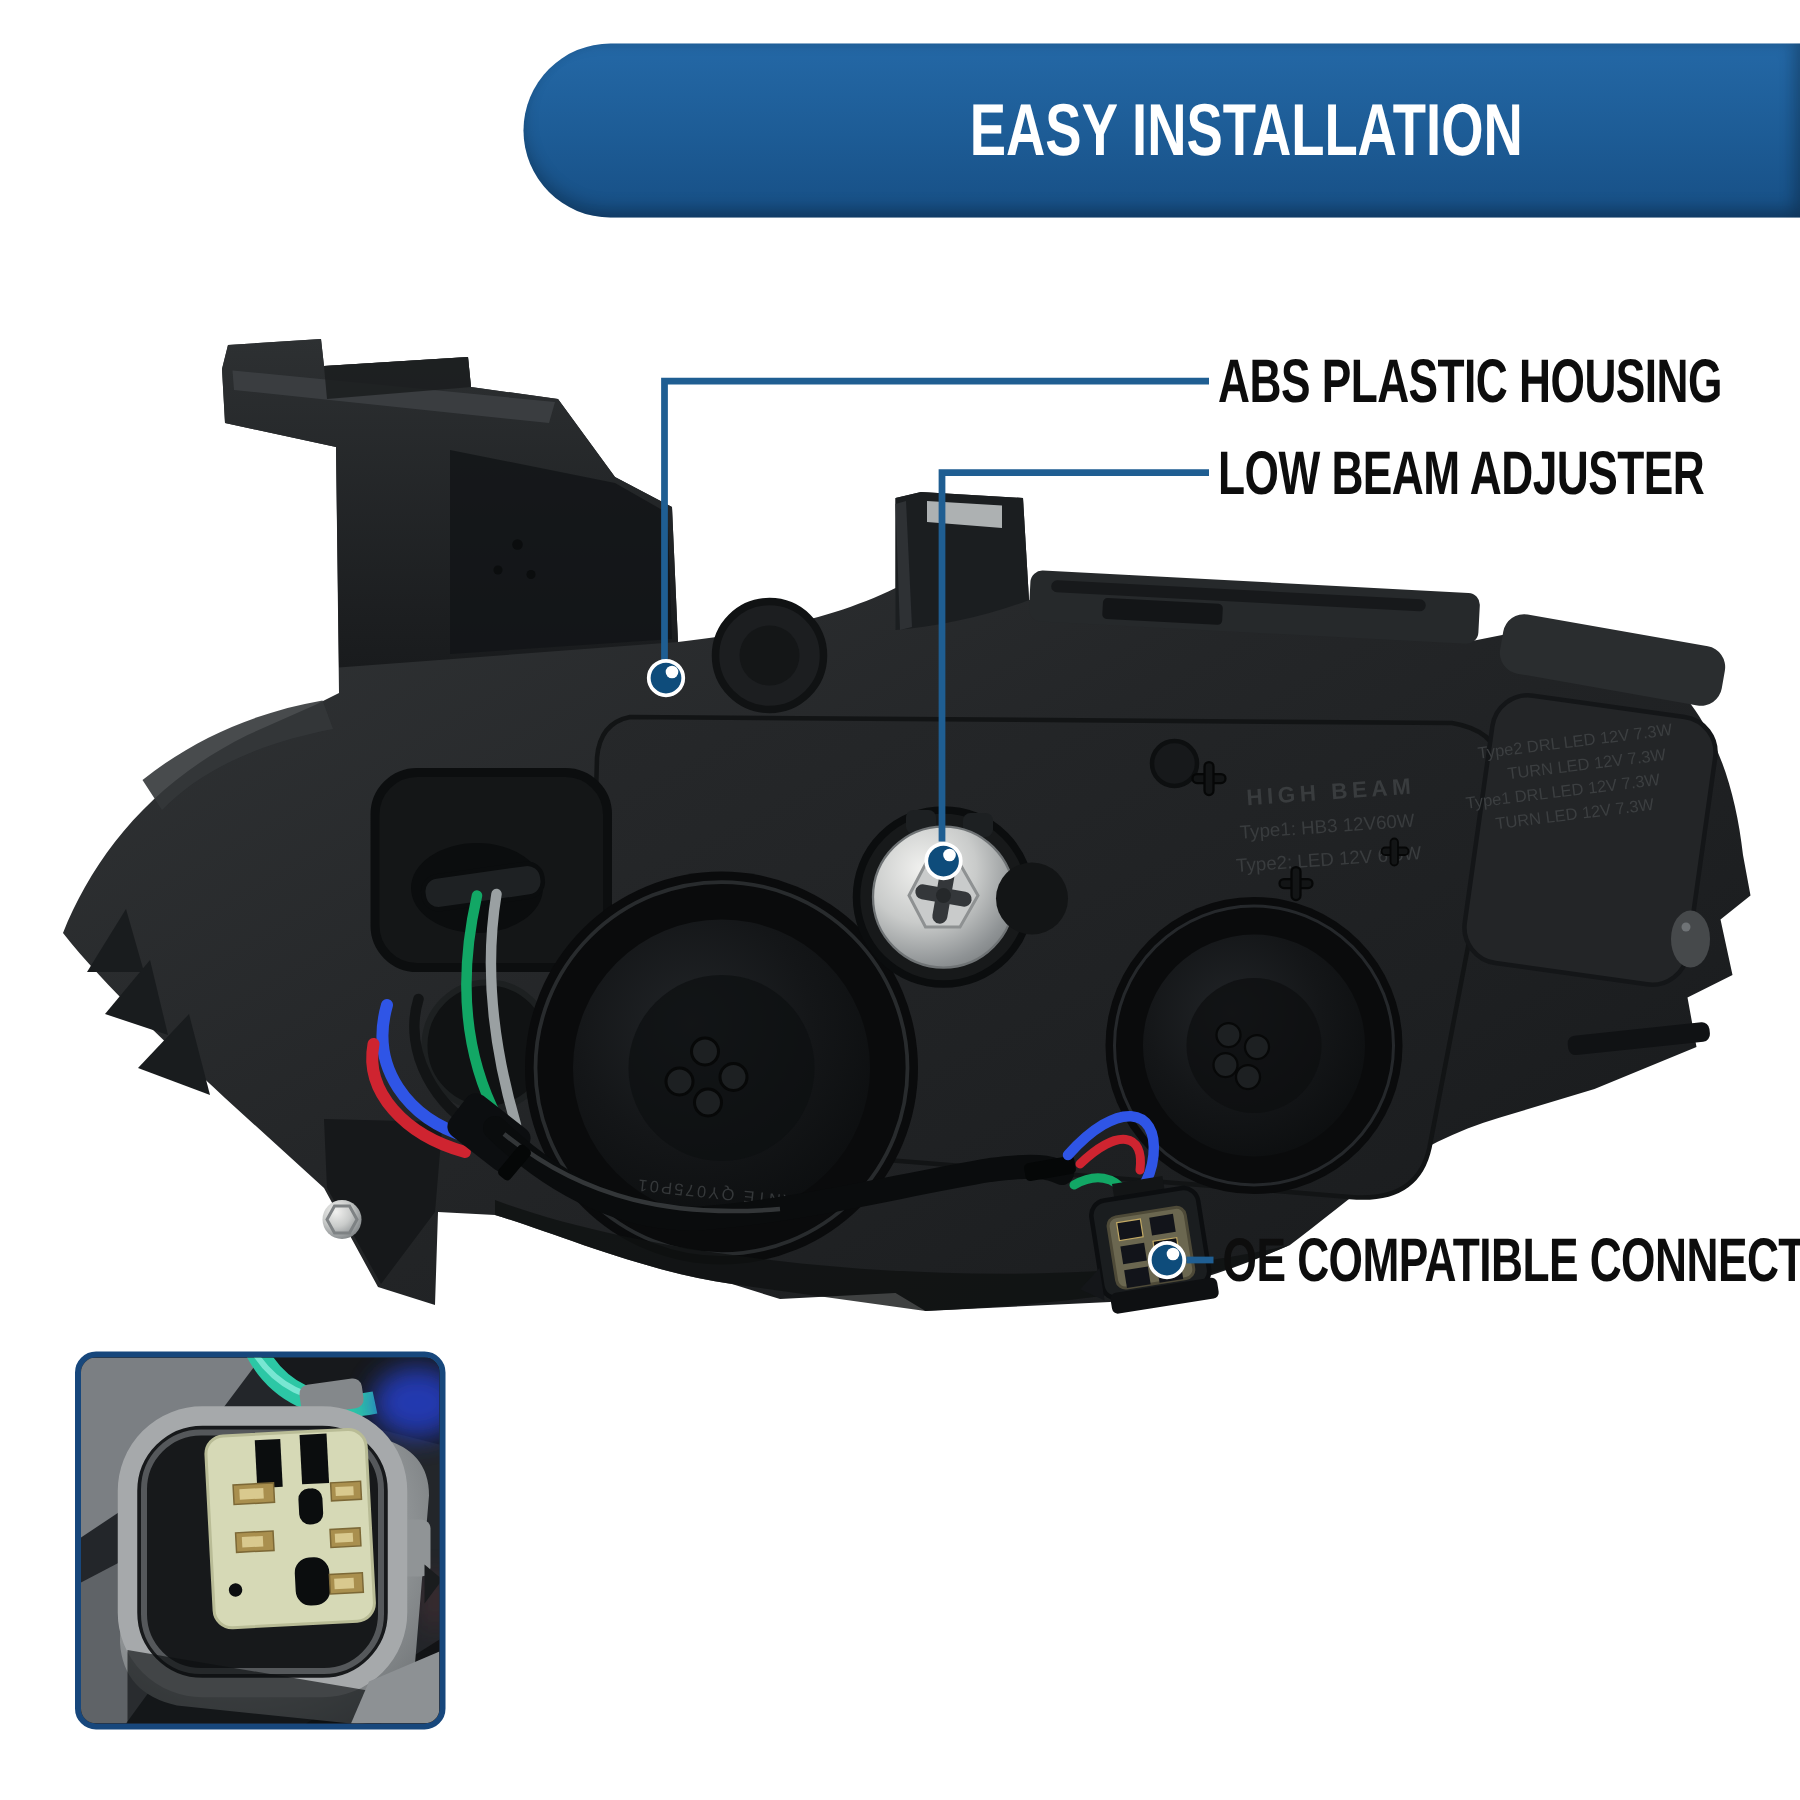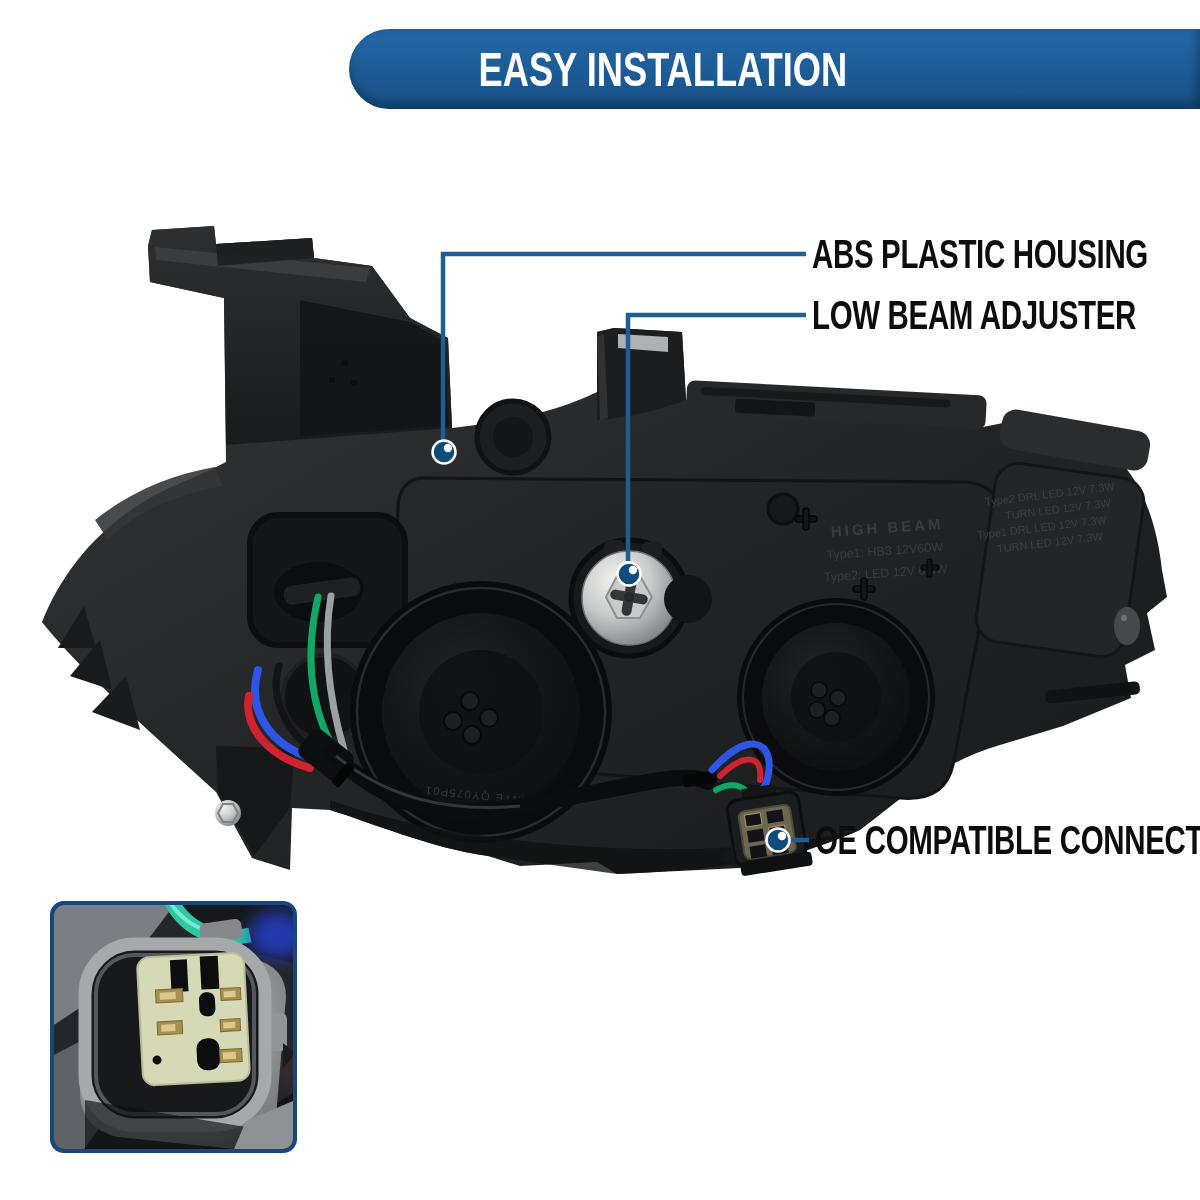--- a/index.html
+++ b/index.html
@@ -1,25 +1,25 @@
 <!DOCTYPE html>
 <html><head>
 <meta charset="utf-8">
 <style>
   html,body{margin:0;padding:0;background:#ffffff;}
   .stage{position:relative;width:1200px;height:1200px;background:#ffffff;overflow:hidden;
          font-family:"Liberation Sans",sans-serif;}
   svg{display:block;}
   .product-svg{position:absolute;left:0;top:0;}
   .callout-svg{position:absolute;left:0;top:0;pointer-events:none;}
-  .banner{position:absolute;left:349px;top:29px;width:851px;height:80px;
+  .banner{position:absolute;left:349px;top:29px;width:851px;height:116px;
           border-radius:58px 0 0 58px;
           background:linear-gradient(180deg,#2468a6 0%,#1d5c96 52%,#174f85 100%);
           box-shadow:inset 0 -7px 10px rgba(0,0,0,.20), inset -6px 0 9px rgba(0,0,0,.14);
-          display:flex;align-items:center;justify-content:flex-start;
+          display:flex;align-items:center;justify-content:center;
           padding-right:16px;box-sizing:border-box;}
   .banner-text{color:#ffffff;font-weight:bold;font-size:49px;letter-spacing:0px;
           white-space:nowrap;transform:scaleX(0.74);transform-origin:right center;}
   .callout-label{position:absolute;color:#0d0d0d;font-weight:bold;font-size:41px;
           line-height:41px;white-space:nowrap;letter-spacing:-0.5px;
           transform:scaleX(0.72);transform-origin:left center;}
   .label-abs{left:812px;top:234px;}
   .label-lowbeam{left:812px;top:295px;}
   .label-oe{left:815px;top:820px;}
   .inset{position:absolute;left:50px;top:901px;width:239px;height:244px;

